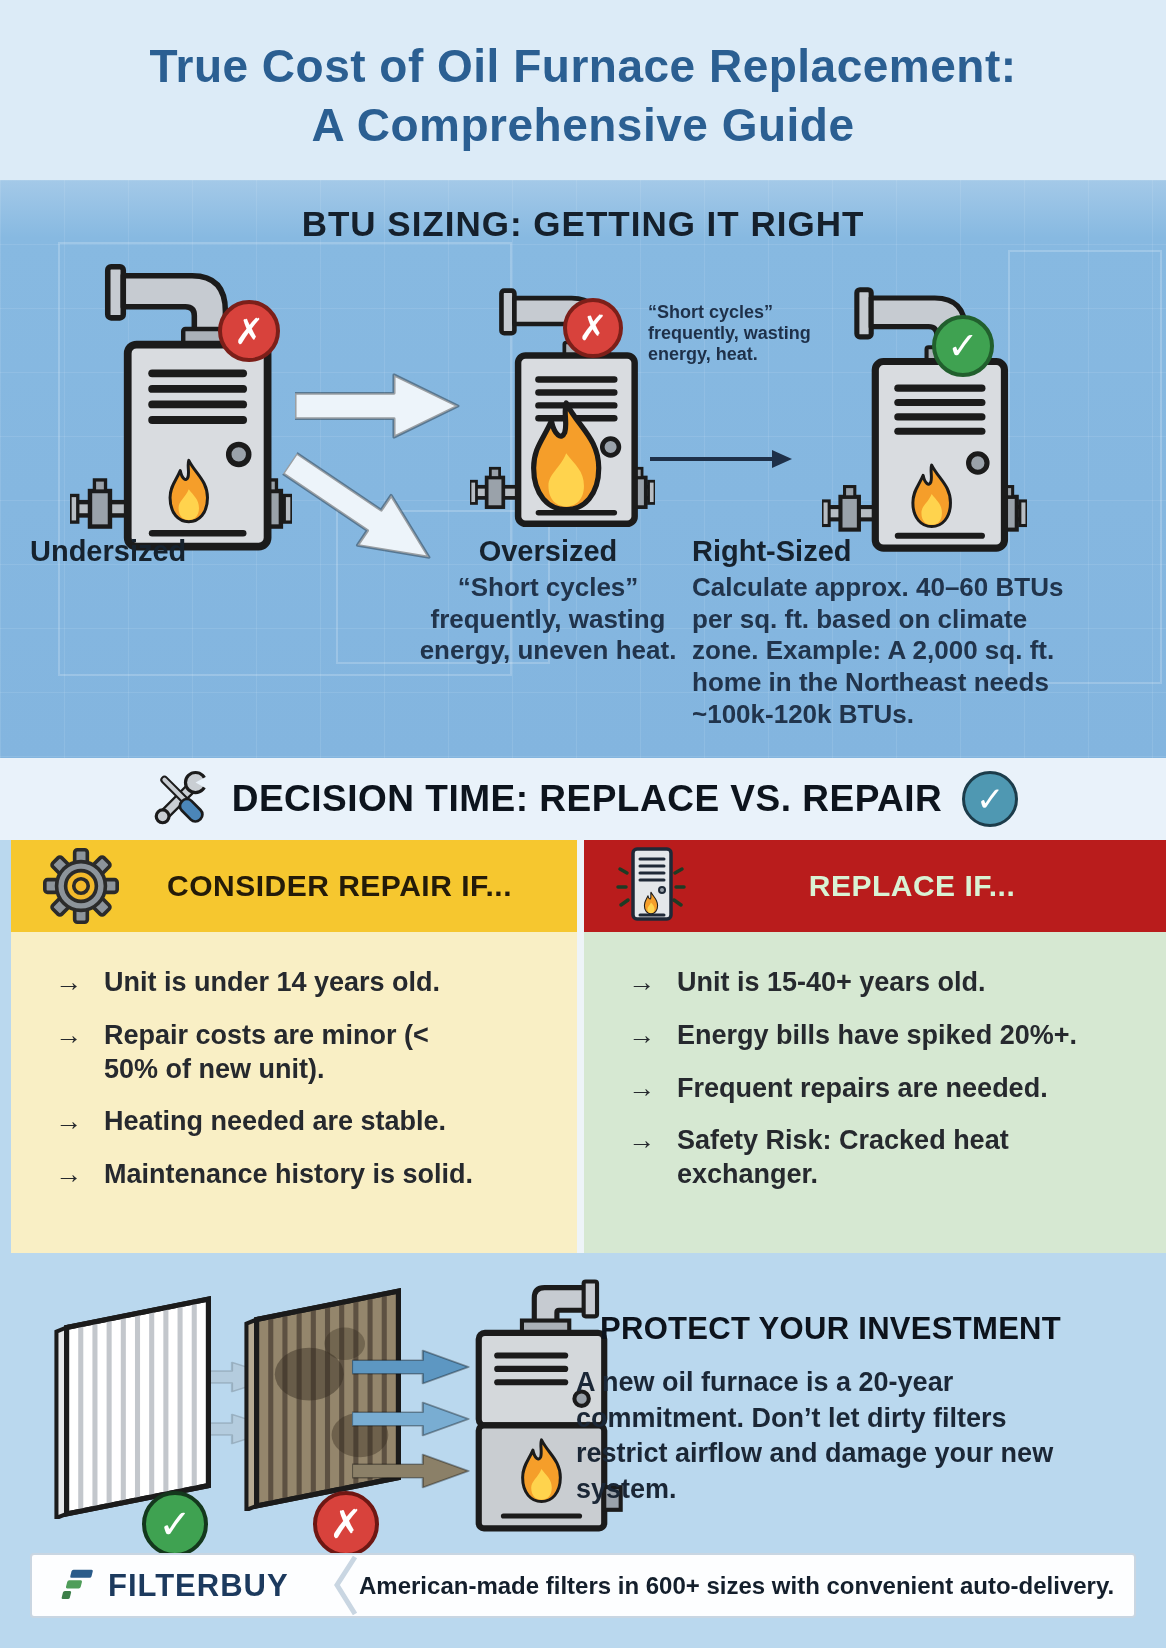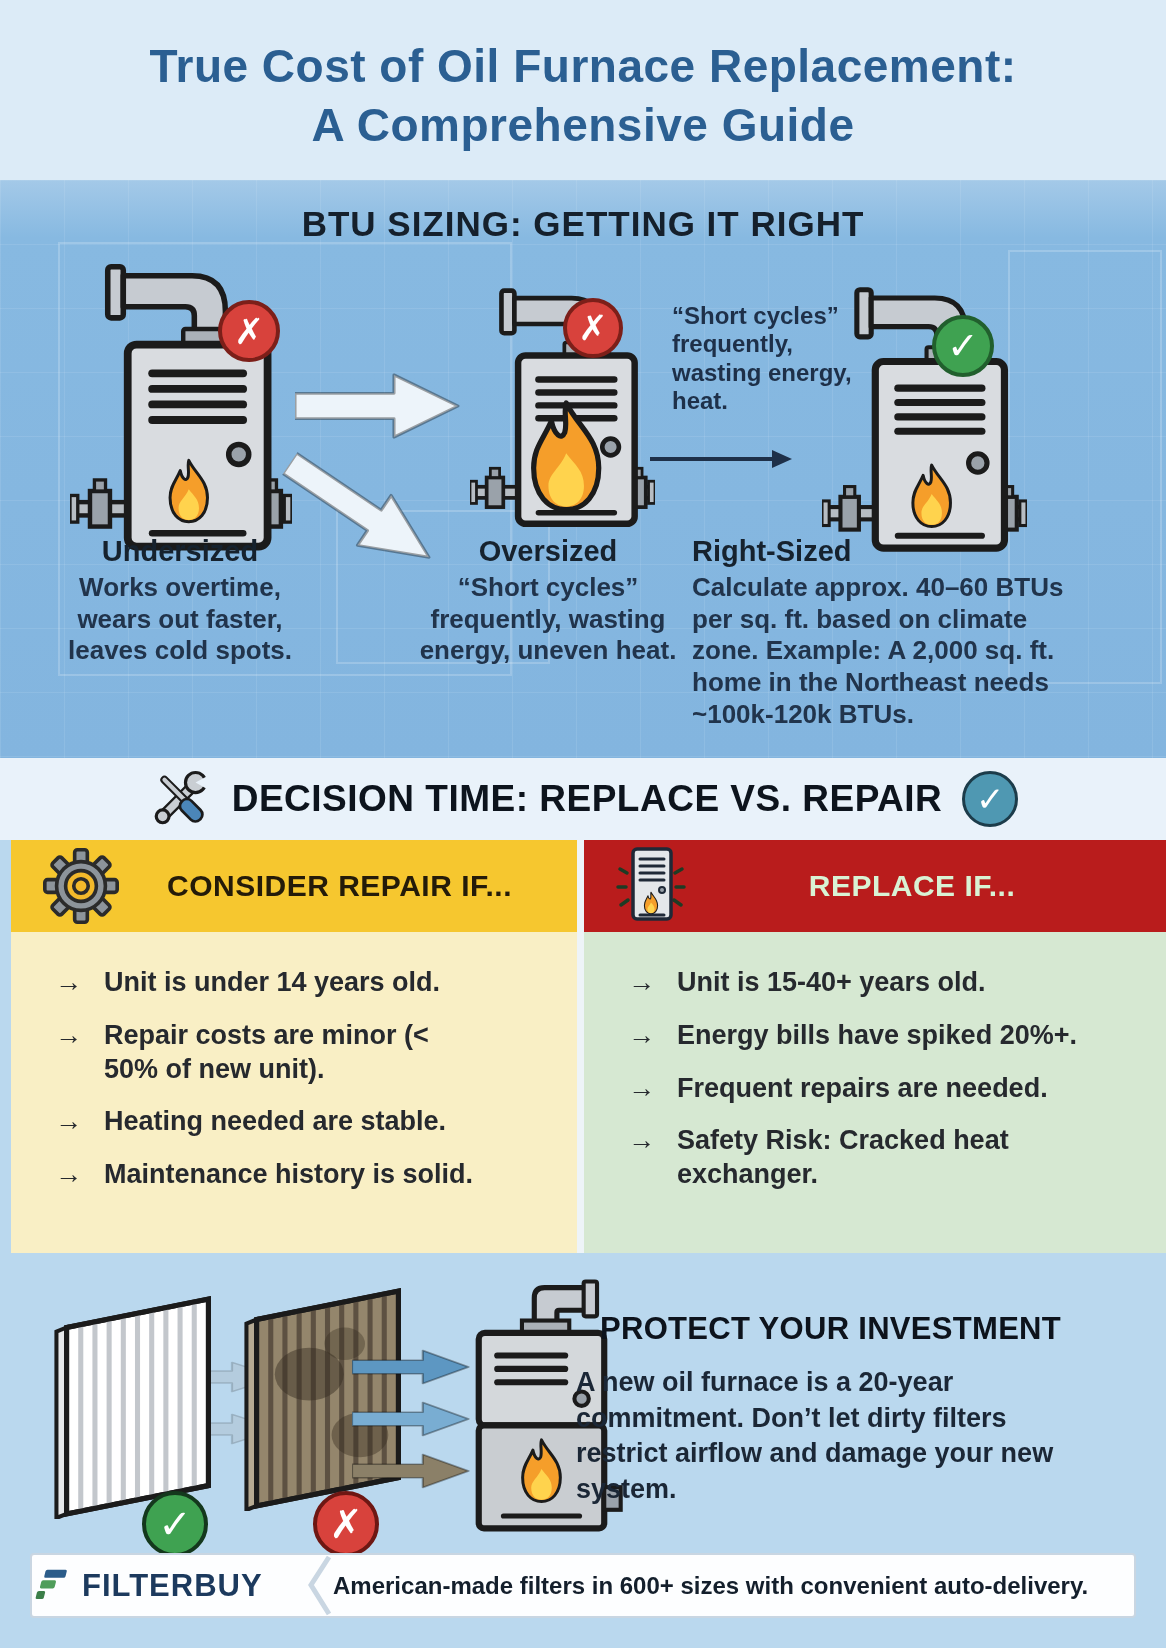--- a/index.html
+++ b/index.html
@@ -27,21 +27,21 @@
   .btu-heading { position:absolute; top:24px; left:0; width:100%; text-align:center;
     font-size:35px; font-weight:700; color:#15202c; letter-spacing:1px; }
   .furnace-svg { position:absolute; }
   .badge { position:absolute; border-radius:50%; display:flex; align-items:center;
     justify-content:center; color:#ffffff; font-weight:700;
     font-family:"DejaVu Sans", sans-serif; box-sizing:border-box; }
   .badge-x { background:#d8423c; border:4px solid #7c1f19; }
   .badge-check { background:#3fa251; border:4px solid #215f2d; }
   .badge-teal { background:#4f98b2; border:3px solid #1c3c4a; }
   .callout { position:absolute; left:648px; top:122px; width:190px;
-    font-size:24px; font-weight:700; color:#1e3049; line-height:1.18;margin-left:24px; }
+    font-size:18px; font-weight:700; color:#1e3049; line-height:1.18; }
   .label-block { position:absolute; }
   .f-label { font-size:29px; font-weight:700; color:#16222e; }
   .f-desc { font-size:26px; font-weight:700; color:#21344c; line-height:1.22; margin-top:4px; }
 
   
   .decision { position:absolute; top:758px; left:0; width:1166px; height:82px;
     background:#e9f2fa; display:flex; align-items:center; justify-content:center; gap:20px; }
   .decision-heading { font-size:37px; font-weight:700; color:#0d141d; letter-spacing:0.5px; }
 
   
@@ -68,21 +68,21 @@
   .protect { position:absolute; top:1253px; left:0; width:1166px; height:395px; background:#bad8ee; }
   .protect-heading { position:absolute; left:600px; top:58px; font-size:31px;
     font-weight:700; color:#0d131c; letter-spacing:0.3px; }
   .protect-body { position:absolute; left:576px; top:112px; width:510px;
     font-size:27px; font-weight:700; color:#1b2736; line-height:1.32; }
 
   
   .banner { position:absolute; left:30px; top:300px; width:1106px; height:65px;
     background:#fdfeff; border:2px solid #c9d6e2; border-radius:4px;
     display:flex; align-items:center; box-sizing:border-box; }
-  .brand-wrap { display:flex; align-items:center; gap:14px; width:275px; }
+  .brand-wrap { display:flex; align-items:center; gap:14px; padding-left:26px; width:275px; }
   .brand { font-size:31px; font-weight:700; color:#1c3a5e; letter-spacing:1px; }
   .tagline { flex:1; font-size:24px; font-weight:700; color:#141f2c; padding-right:10px; }
 </style>
 </head>
 <body>
 
 <svg width="0" height="0" style="position:absolute" aria-hidden="true">
   <defs>
     <symbol id="sym-furnace" viewBox="0 0 200 270">
       <rect x="34" y="6" width="14" height="46" rx="3" fill="#c6cbd1" stroke="#1b1b1b" stroke-width="5"></rect>
@@ -166,23 +166,22 @@
     </svg>
 
     <svg class="furnace-svg" style="left:822px; top:92px;" width="205" height="300" viewBox="0 0 200 270">
       <use href="#sym-furnace"></use>
       <use href="#sym-flame" x="82" y="172" width="50" height="70"></use>
     </svg>
     <div class="badge badge-check" style="left:932px; top:135px; width:62px; height:62px; font-size:38px;">
       <span>✓</span>
     </div>
 
-    <div class="label-block" style="left:30px; top:355px; width:300px; text-align:center;">
+    <div class="label-block" style="left:30px; top:355px; width:300px; text-align:left;">
       <div class="f-label">Undersized</div>
-      <div class="f-desc" style="width:250px; margin:4px auto 0;">Works overtime, wears out faster, leaves cold spots.</div>
     </div>
     <div class="label-block" style="left:408px; top:355px; width:280px; text-align:center;">
       <div class="f-label">Oversized</div>
       <div class="f-desc">“Short cycles” frequently, wasting energy, uneven heat.</div>
     </div>
     <div class="label-block" style="left:692px; top:355px; width:400px; text-align:left;">
       <div class="f-label">Right-Sized</div>
       <div class="f-desc" style="width:395px;">Calculate approx. 40–60 BTUs per sq. ft. based on climate zone. Example: A 2,000 sq. ft. home in the Northeast needs ~100k-120k BTUs.</div>
     </div>
   </div>

